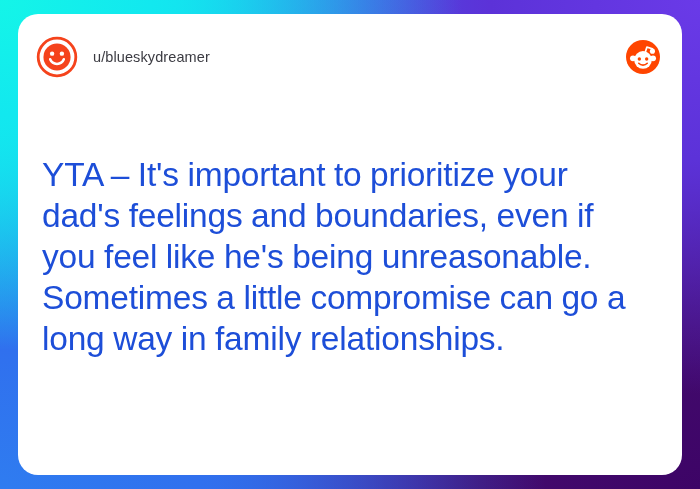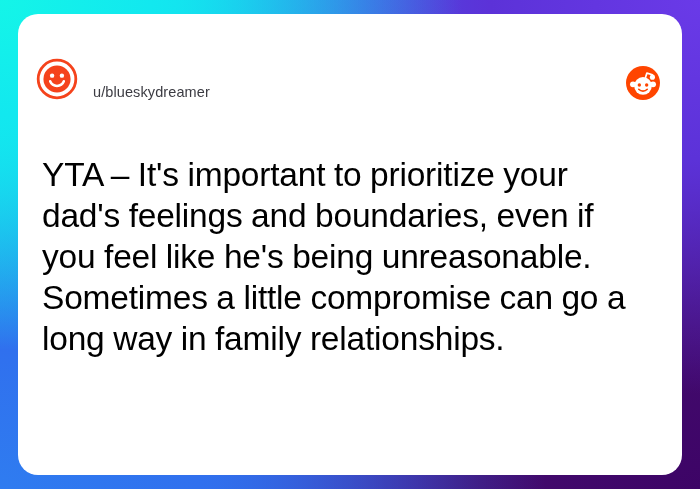--- a/index.html
+++ b/index.html
@@ -45,21 +45,21 @@
     overflow: hidden;
   }
 
   #card-header {
     position: absolute;
     left: 0;
     top: 0;
     right: 0;
     height: 86px;
     display: flex;
-    align-items: flex-end;
+    align-items: center;
     padding: 0 22px 0 18px;
     box-sizing: border-box;
   }
 
   #avatar {
     width: 42px;
     height: 42px;
     flex: 0 0 42px;
     display: block;
   }
@@ -84,21 +84,21 @@
     display: block;
   }
 
   #post-body {
     position: absolute;
     left: 24px;
     right: 28px;
     top: 140px;
     font-size: 33.5px;
     line-height: 41px;
-    color: #000000;
+    color: #1d4ed8;
     letter-spacing: -0.2px;
     font-family: "Liberation Sans", sans-serif;
     font-weight: 400;
     word-spacing: -0.5px;
   }
 </style>
 </head>
 <body>
 
 <div id="stage">

